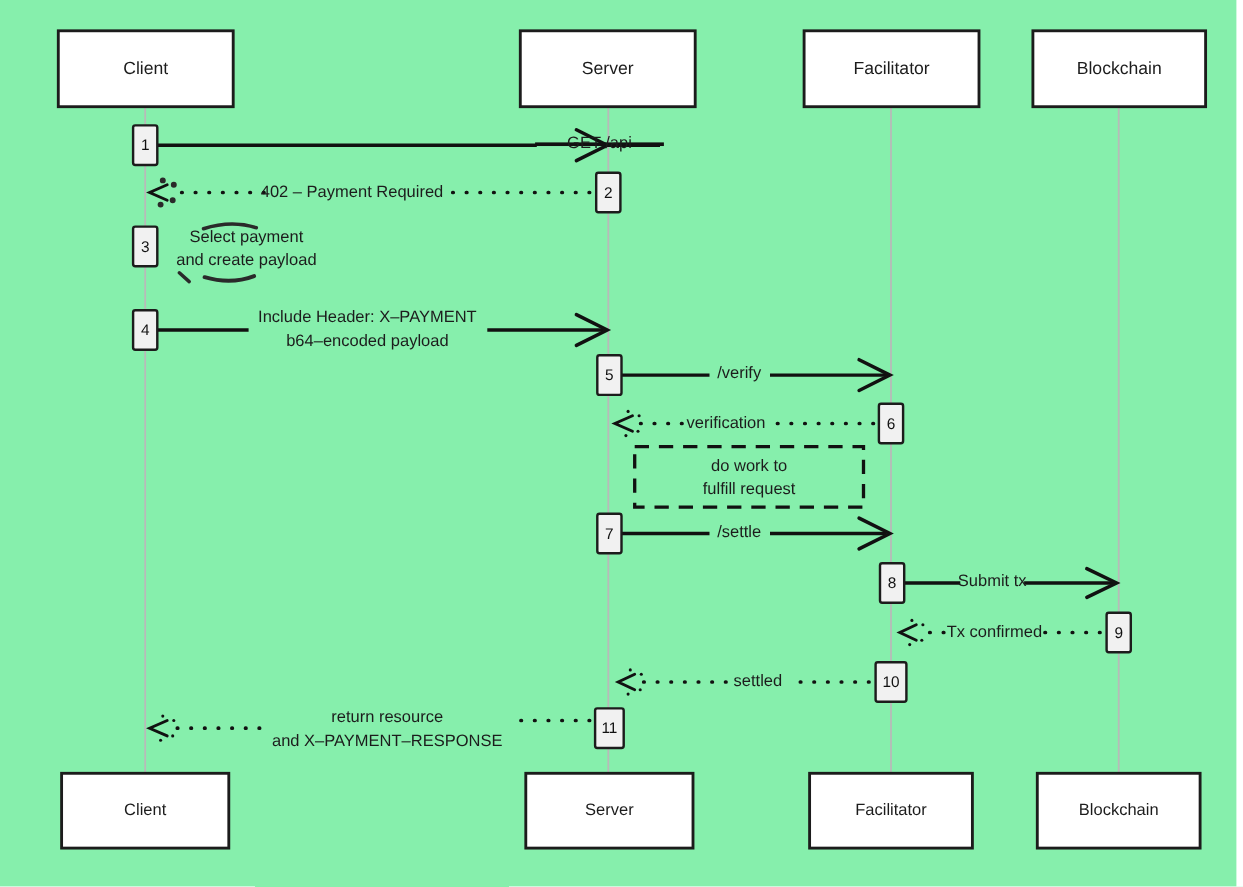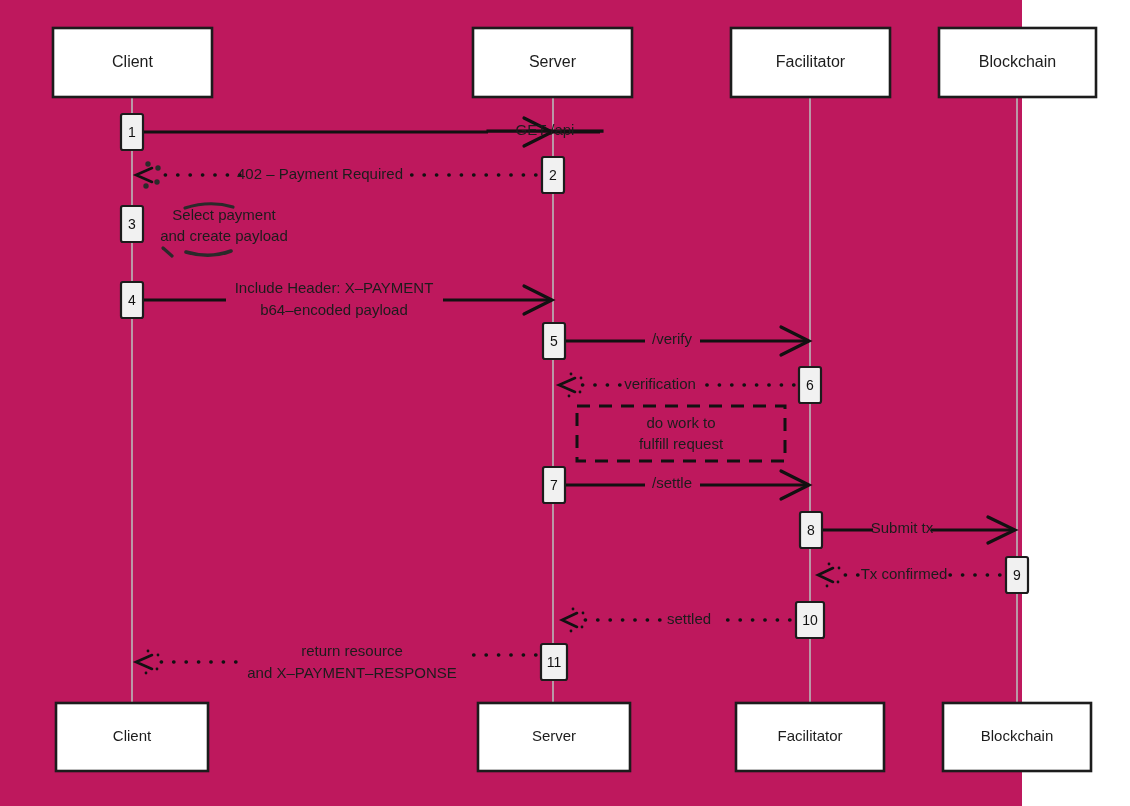--- a/index.html
+++ b/index.html
@@ -8,23 +8,23 @@
     background: #ffffff;
   }
   body {
     width: 1130px;
     height: 806px;
     font-family: "Liberation Sans", sans-serif;
     overflow: hidden;
   }
   #diagram-root {
     position: relative;
-    width: 1022px;
+    width: 1124px;
     height: 806px;
-    background: #be185d;
+    background: #86efac;
   }
   svg#seq {
     display: block;
     width: 1130px;
     height: 806px;
   }
   .lifeline {
     stroke: #b9b9b9;
     stroke-width: 1.6;
   }

